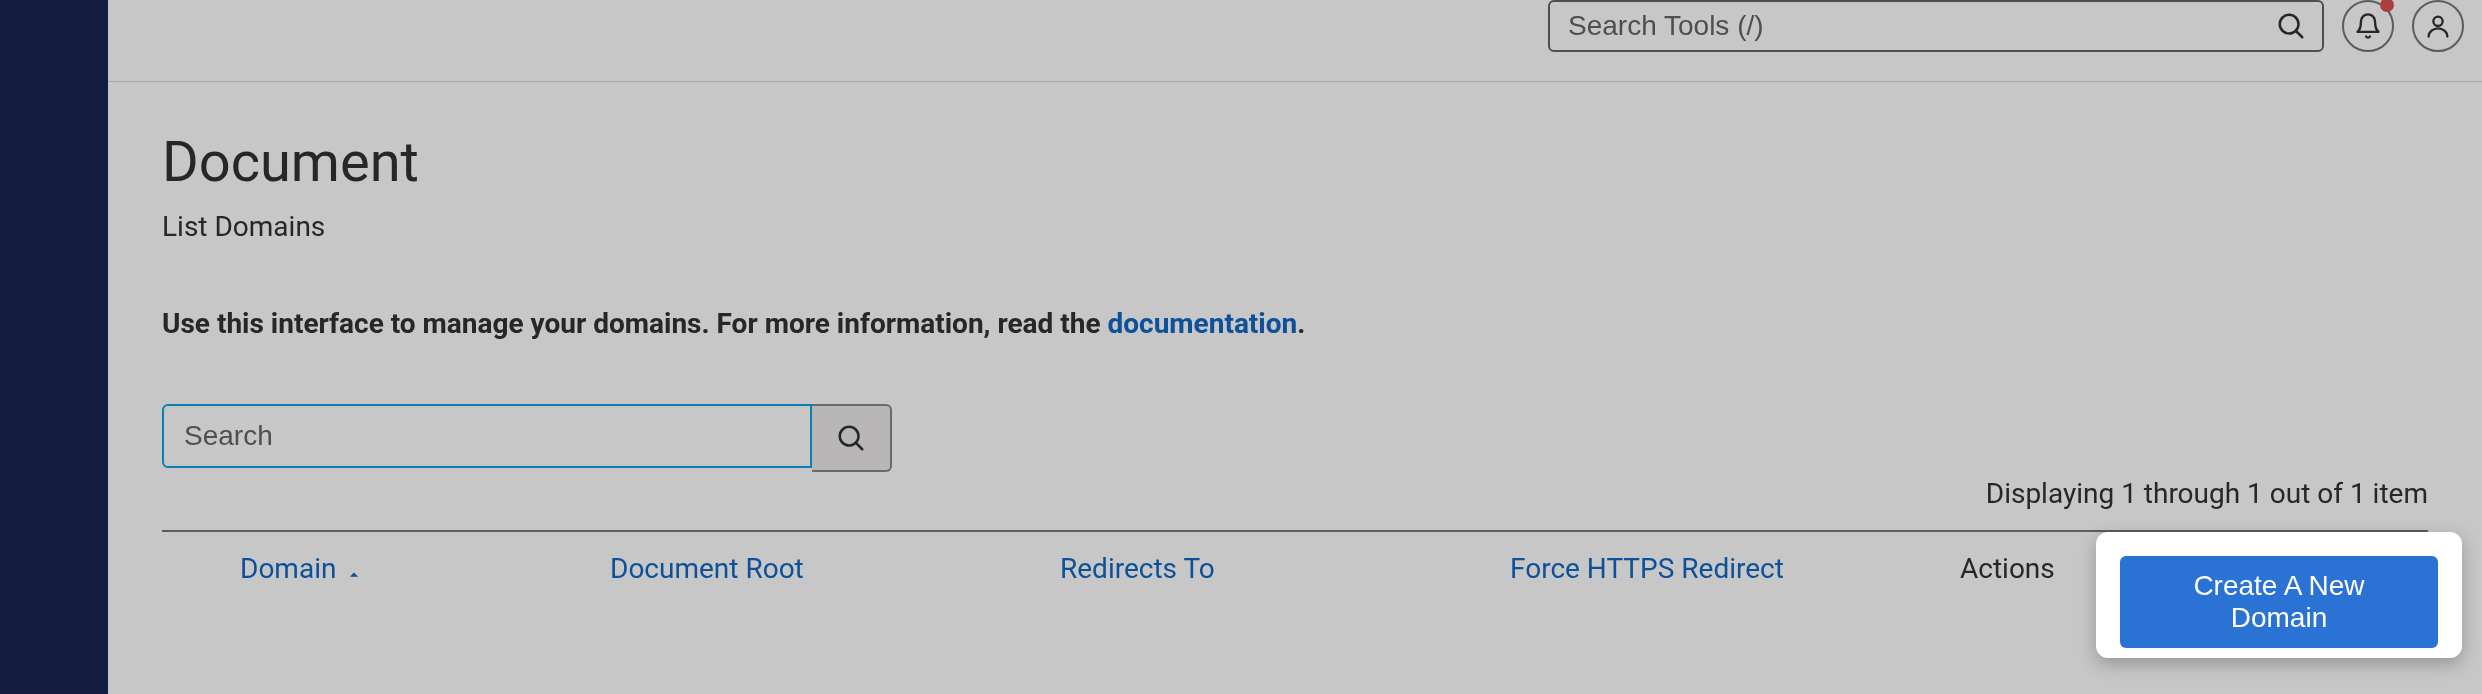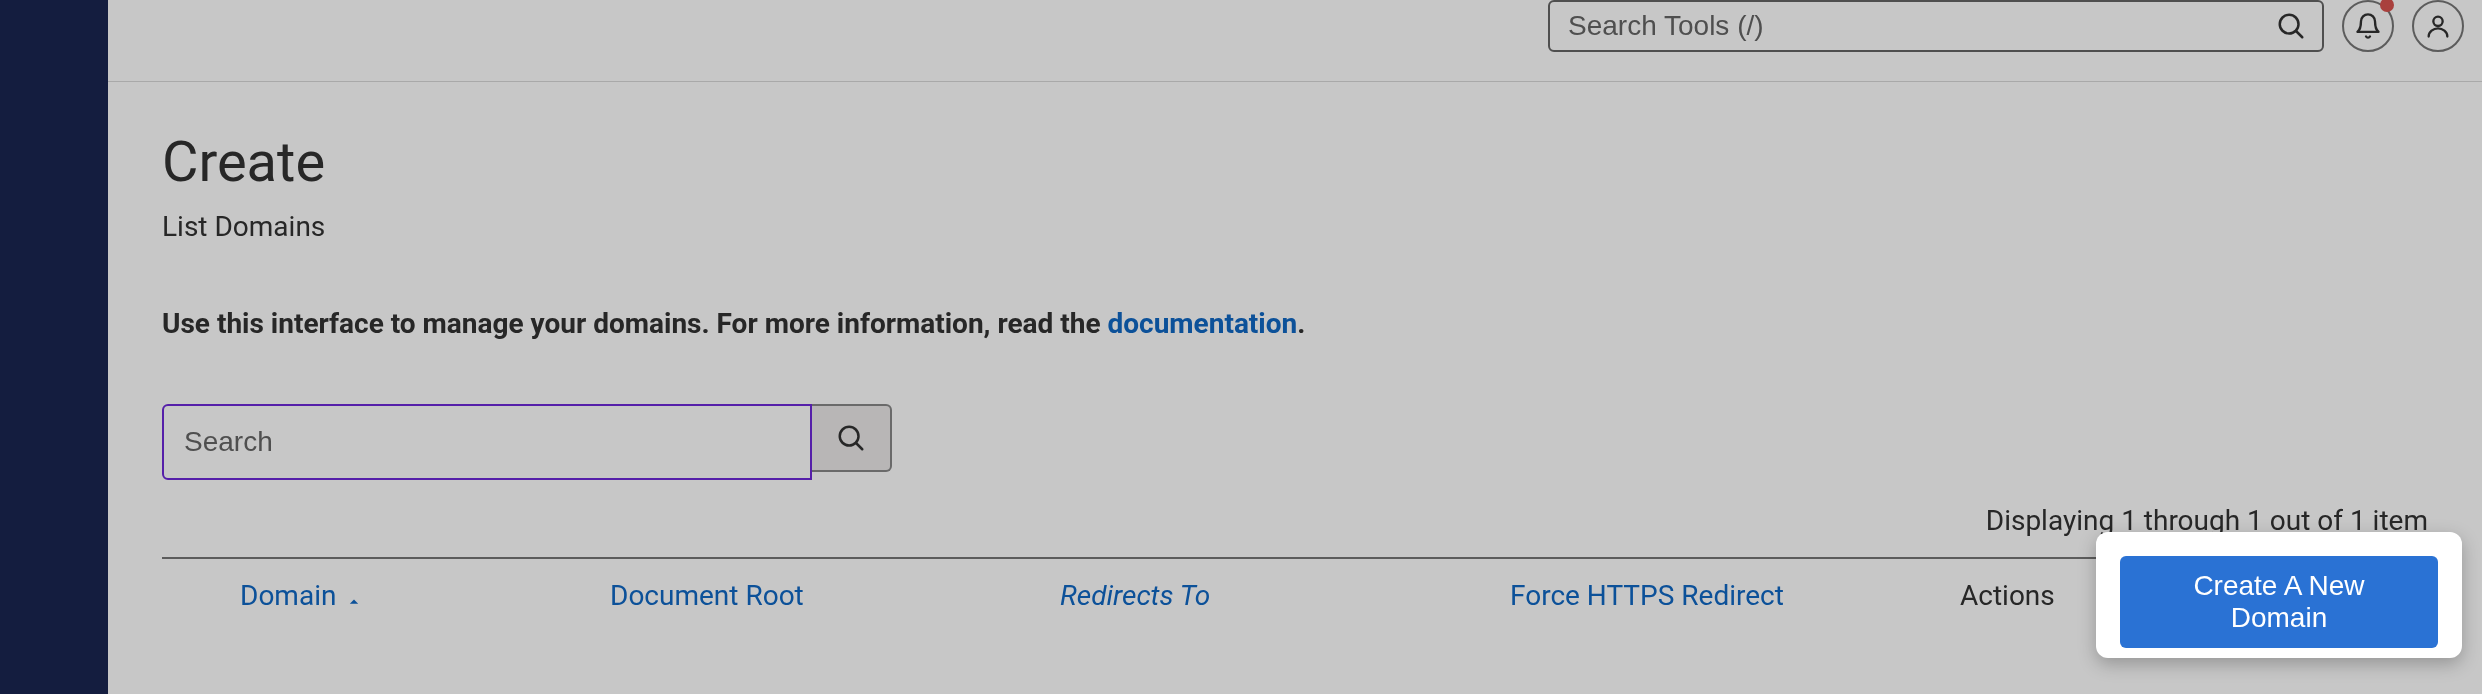--- a/index.html
+++ b/index.html
@@ -24,43 +24,43 @@
 
   
   .content { padding: 50px 54px 0 54px; color: #333; }
   .page-title { font-size: 56px; font-weight: 400; color: #333; line-height: 1.1; }
   .page-subtitle { font-size: 28px; font-weight: 400; color: #333; margin-top: 16px; }
   .page-desc { font-size: 28px; color: #333; margin-top: 64px; font-weight: bold; }
   .page-desc a { color: #1068c5; text-decoration: none; }
 
   
   .search-row { margin-top: 64px; display: flex; }
-  .search-input { width: 650px; height: 76px; border: 2px solid #6d28d9; border-radius: 6px 0 0 6px; font-size: 28px; padding: 0 20px; background: #fff; }
+  .search-input { width: 650px; height: 64px; border: 2px solid #0ea5e9; border-radius: 6px 0 0 6px; font-size: 28px; padding: 0 20px; background: #fff; }
   .search-input::placeholder { color: #666; }
   .search-btn { width: 80px; height: 68px; border: 2px solid #888; border-left: none; border-radius: 0 6px 6px 0; background: #eceaea; display: flex; align-items: center; justify-content: center; }
 
   
-  .status-text { text-align: right; font-size: 28px; color: #333; margin-top: 24px; padding-right: 0; }
+  .status-text { text-align: right; font-size: 28px; color: #333; margin-top: 5px; padding-right: 0; }
 
   
   .toolbar-row { margin-top: 18px; display: flex; align-items: center; gap: 44px; }
   .checkbox-cell { width: 70px; height: 60px; border: 2px solid #888; border-radius: 6px; display: flex; align-items: center; justify-content: center; background:#fff;}
   .checkbox-box { width: 28px; height: 28px; border: 2px solid #888; border-radius: 3px; }
   .dropdown-btn-wrap { display: flex; }
   .dropdown-btn-main { height: 60px; padding: 0 24px; border: 2px solid #888; border-radius: 6px 0 0 6px; background: #eceaea; font-size: 28px; color: #333; display: flex; align-items: center; }
   .dropdown-btn-caret { width: 50px; height: 60px; border: 2px solid #888; border-left: none; border-radius: 0 6px 6px 0; background: #eceaea; display: flex; align-items: center; justify-content: center; }
 
   
   .table-wrap { margin-top: 20px; }
   .table-header-line { border-top: 2px solid #777; display: flex; padding: 20px 0 0 0; font-size: 28px; }
   .th { color: #1068c5; display:flex; align-items:flex-end; gap:8px;}
   .th.actions { color: #333; }
   .th-domain { margin-left: 78px; width: 370px; }
   .th-docroot { width: 450px; }
-  .th-redirects { width: 450px; font-style: italic; }
+  .th-redirects { width: 450px; }
   .th-force { width: 450px; }
   .th-actions { }
   .sort-caret { display:inline-block;}
 
   
   .popover { position: absolute; z-index: 200; right: 20px; top: 532px; width: 366px; height: 126px; background: #fff; box-shadow: 0 6px 18px rgba(0,0,0,0.25); border-radius: 12px; padding: 24px; display:flex; align-items:flex-start; justify-content:flex-end; }
   .popover-btn { background: #2a72d4; color: #fff; font-size: 28px; padding: 14px 22px; border: none; border-radius: 6px; }
 
   svg { display:block; }
 </style>
@@ -94,21 +94,21 @@
       <span>
         <svg width="28" height="28" viewBox="0 0 24 24" fill="none" stroke="#333" stroke-width="2" stroke-linecap="round" stroke-linejoin="round">
           <circle cx="12" cy="8" r="4"></circle>
             <path d="M4 21c0-4 4-7 8-7s8 3 8 7"></path>
         </svg>
       </span>
     </button>
   </div>
 
   <div class="content">
-    <h1 class="page-title">Create</h1>
+    <h1 class="page-title">Document</h1>
     <div class="page-subtitle">List Domains</div>
 
     <p class="page-desc">
       <span>Use this interface to manage your domains. For more information, read the </span><a href="#">documentation</a><span>.</span>
     </p>
 
     <div class="search-row">
       <input class="search-input" type="text" placeholder="Search" style="">
       <button class="search-btn">
         <span>

